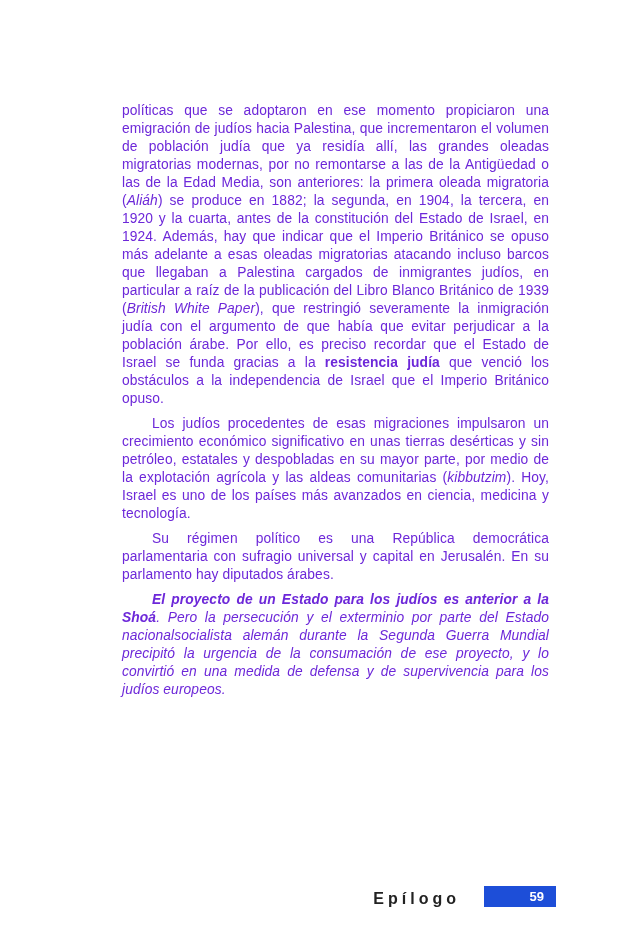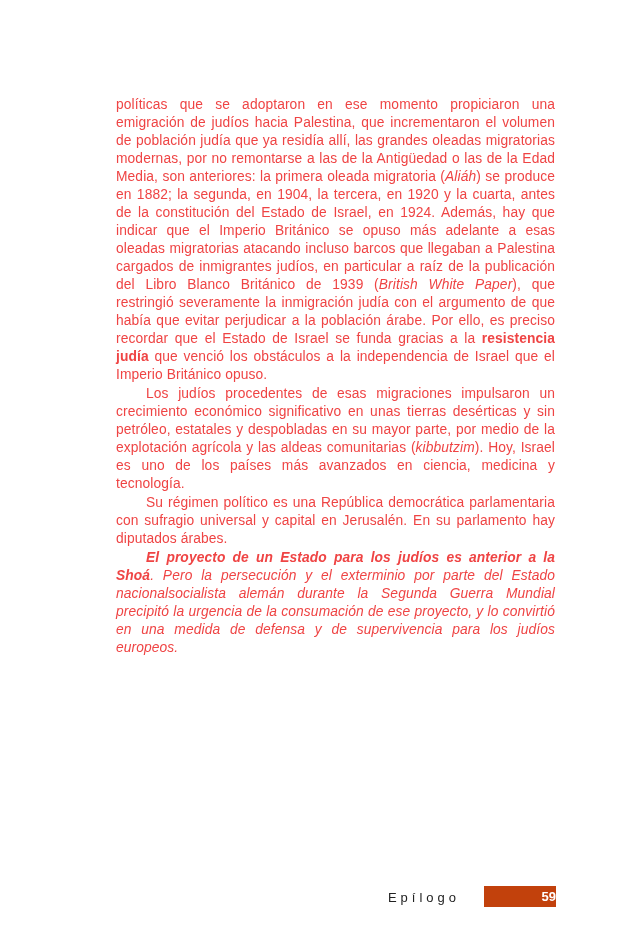--- a/index.html
+++ b/index.html
@@ -12,62 +12,63 @@
     font-family: "Liberation Sans", sans-serif;
     overflow: hidden;
   }
   .column {
     position: absolute;
     left: 115px;
     top: 95px;
     width: 441px;
   }
   p.body {
-    margin: 1px;
+    margin: 7px;
     font-size: 13.8px;
     line-height: 18px;
     text-align: justify;
-    color: #ef4444;
+    color: #6d28d9;
     letter-spacing: 0.1px;
   }
   p.body.indent { text-indent: 30px; }
   .gap-after-p1 { margin-bottom: 15px; }
   .gap-after-p2 { margin-bottom: 12px; }
   .gap-after-p4 { margin-bottom: 13px; font-style: italic; }
   .ri { font-style: italic; }
   .rb { font-weight: bold; }
   h2.section-heading {
     margin: 44px 0 29px 0;
     font-size: 17px;
     font-weight: 400;
     color: #c31b3c;
     letter-spacing: 0.2px;
   }
   .footer-label {
     position: absolute;
     top: 890px;
     right: 172px;
-    font-size: 13px;
-    font-weight: normal;
+    font-size: 16px;
+    font-weight: bold;
     letter-spacing: 4px;
     color: #222222;
   }
   .page-badge {
     position: absolute;
     top: 886px;
     left: 484px;
     width: 72px;
     height: 21px;
     box-sizing: border-box;
-    background: #c2410c;
+    background: #1d4ed8;
     color: #ffffff;
     font-size: 13px;
     font-weight: bold;
     line-height: 21px;
     text-align: right;
+    padding-right: 12px;
   }
 </style>
 </head>
 <body>
 
 <div class="page">
 
   <div class="column">
 
     <p class="body gap-after-p1"><span class="rn">políticas que se adoptaron en ese momento propiciaron una emigración de judíos hacia Palestina, que incrementaron el volumen de población judía que ya residía allí, las grandes oleadas migratorias modernas, por no remontarse a las de la Antigüedad o las de la Edad Media, son anteriores: la primera oleada migratoria (</span><span class="ri">Aliáh</span><span class="rn">) se produce en 1882; la segunda, en 1904, la tercera, en 1920 y la cuarta, antes de la constitución del Estado de Israel, en 1924. Además, hay que indicar que el Imperio Británico se opuso más adelante a esas oleadas migratorias atacando incluso barcos que llegaban a Palestina cargados de inmigrantes judíos, en particular a raíz de la publicación del Libro Blanco Británico de 1939 (</span><span class="ri">British White Paper</span><span class="rn">), que restringió severamente la inmigración judía con el argumento de que había que evitar perjudicar a la población árabe. Por ello, es preciso recordar que el Estado de Israel se funda gracias a la </span><span class="rb">resistencia judía</span><span class="rn"> que venció los obstáculos a la independencia de Israel que el Imperio Británico opuso.</span></p>

